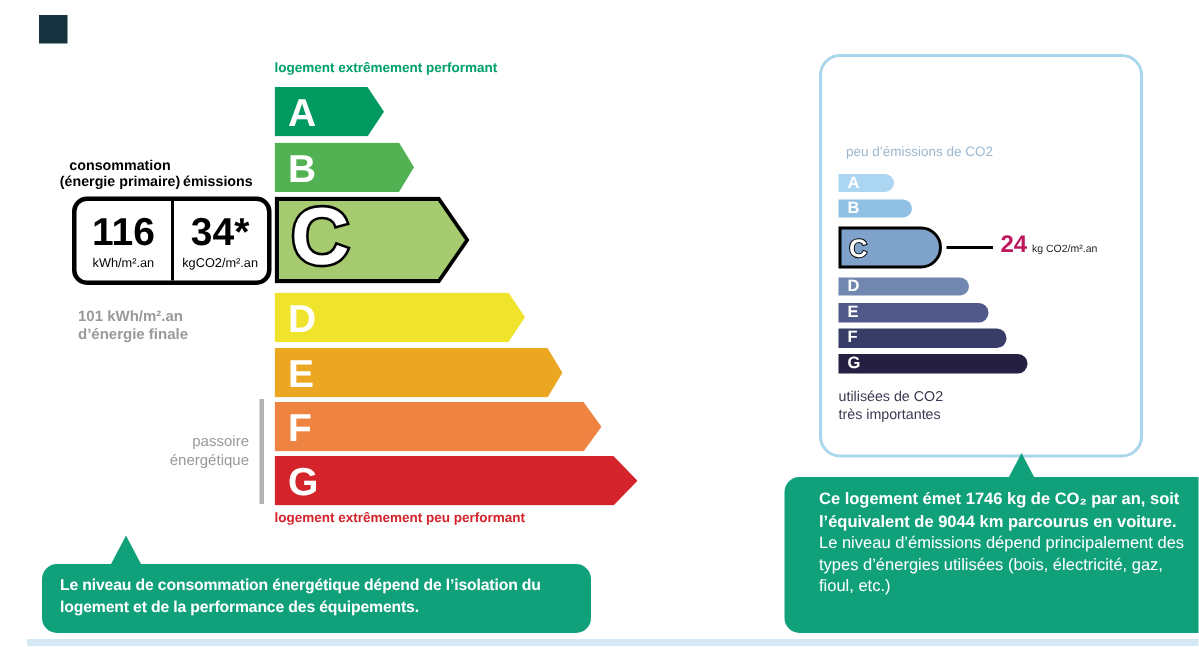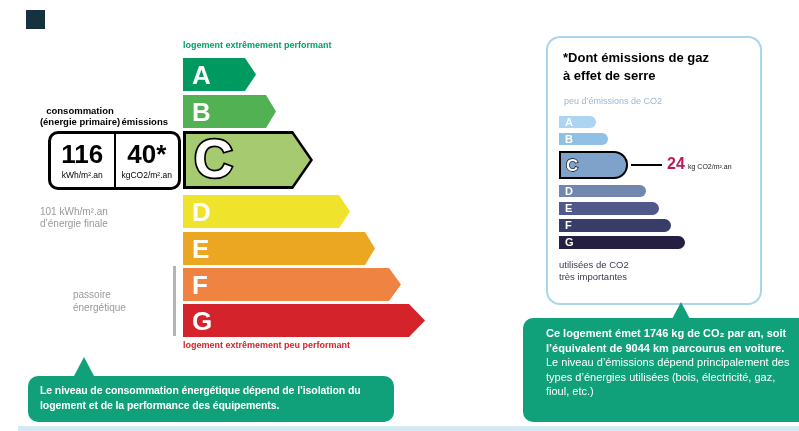--- a/index.html
+++ b/index.html
@@ -28,30 +28,30 @@
   .eb-c-outer{position:absolute;left:165px;top:131px;width:130px;height:58px;background:#000;
               clip-path:polygon(0 0,calc(100% - 20px) 0,100% 50%,calc(100% - 20px) 100%,0 100%);}
   .eb-c-inner{position:absolute;left:3px;top:3px;width:124px;height:52px;
               clip-path:polygon(0 0,calc(100% - 18px) 0,100% 50%,calc(100% - 18px) 100%,0 100%);}
   .eb-c-letter{position:absolute;left:11px;top:50%;transform:translateY(-54%);
                font-size:54px;font-weight:bold;color:#fff;
                -webkit-text-stroke:3.5px #000;paint-order:stroke fill;line-height:1;}
 
   
   .cons-head-left{left:10px;top:105px;width:104px;text-align:center;font-size:9.5px;font-weight:bold;line-height:11px;color:#000;}
-  .cons-head-right{left:92px;top:116px;width:58px;text-align:right;font-size:9.5px;font-weight:bold;color:#000;}
+  .cons-head-right{left:104px;top:116px;width:58px;text-align:left;font-size:9.5px;font-weight:bold;color:#000;}
   .cons-box{left:30px;top:131px;width:133px;height:59px;background:#fff;border:3px solid #000;border-radius:10px;
             box-sizing:border-box;display:flex;}
   .cons-col{flex:1;display:flex;flex-direction:column;align-items:center;justify-content:center;}
   .cons-col.right{border-left:2.5px solid #000;}
   .cons-val{font-size:26px;font-weight:bold;line-height:26px;color:#000;}
   .cons-unit{font-size:8.5px;color:#000;margin-top:3px;}
 
-  .final-energy{left:22px;top:206px;font-size:10px;line-height:12px;}
-  .passoire{left:55px;top:288px;width:93px;font-size:10px;line-height:13px;}
+  .final-energy{left:34px;top:206px;font-size:10px;line-height:12px;font-weight:bold;}
+  .passoire{left:55px;top:288px;width:93px;text-align:right;font-size:10px;line-height:13px;}
   .vline{left:155px;top:266px;width:2.5px;height:70px;background:#B3B3B3;}
 
   
   .tri{width:0;height:0;border-left:10px solid transparent;border-right:10px solid transparent;}
   .tri-left{left:56px;top:357px;border-bottom:19px solid #10A17B;}
   .tri-right{left:653px;top:302px;border-bottom:19px solid #10A17B;}
   .callout{border-radius:10px;color:#fff;}
   .callout-left{left:10px;top:376px;width:366px;height:46px;padding:7px 9px;box-sizing:border-box;
                 font-size:10.5px;font-weight:bold;line-height:15px;letter-spacing:-0.1px;}
   .callout-right{left:505px;top:318px;width:291px;height:104px;padding:8px 11px;box-sizing:border-box;
@@ -118,41 +118,37 @@
     <div>(énergie primaire)</div>
   </div>
   <div class="abs cons-head-right">émissions</div>
 
   <div class="abs cons-box">
     <div class="cons-col">
       <div class="cons-val">116</div>
       <div class="cons-unit">kWh/m².an</div>
     </div>
     <div class="cons-col right">
-      <div class="cons-val">40*</div>
+      <div class="cons-val">34*</div>
       <div class="cons-unit">kgCO2/m².an</div>
     </div>
   </div>
 
   <div class="abs final-energy" style="color: rgb(154, 154, 154);">
     <div>101 kWh/m².an</div>
     <div>d’énergie finale</div>
   </div>
 
   <div class="abs passoire" style="color: rgb(154, 154, 154);">
     <div>passoire</div>
     <div>énergétique</div>
   </div>
   <div class="abs vline"></div>
 
   <div class="abs co2-panel"></div>
-  <div class="abs co2-title">
-    <div>*Dont émissions de gaz</div>
-    <div>à effet de serre</div>
-  </div>
   <div class="abs co2-low" style="color: rgb(157, 184, 206); text-align: center;">peu d’émissions de CO2</div>
 
   <div class="cbar cb-a" style="background: rgb(171, 213, 240);">
     <span class="ltr">A</span>
   </div>
   <div class="cbar cb-b" style="background: rgb(144, 193, 228);">
     <span class="ltr">B</span>
   </div>
   <div class="cbar cb-c" style="background: rgb(126, 162, 202);">
     <span class="ltr">C</span>

